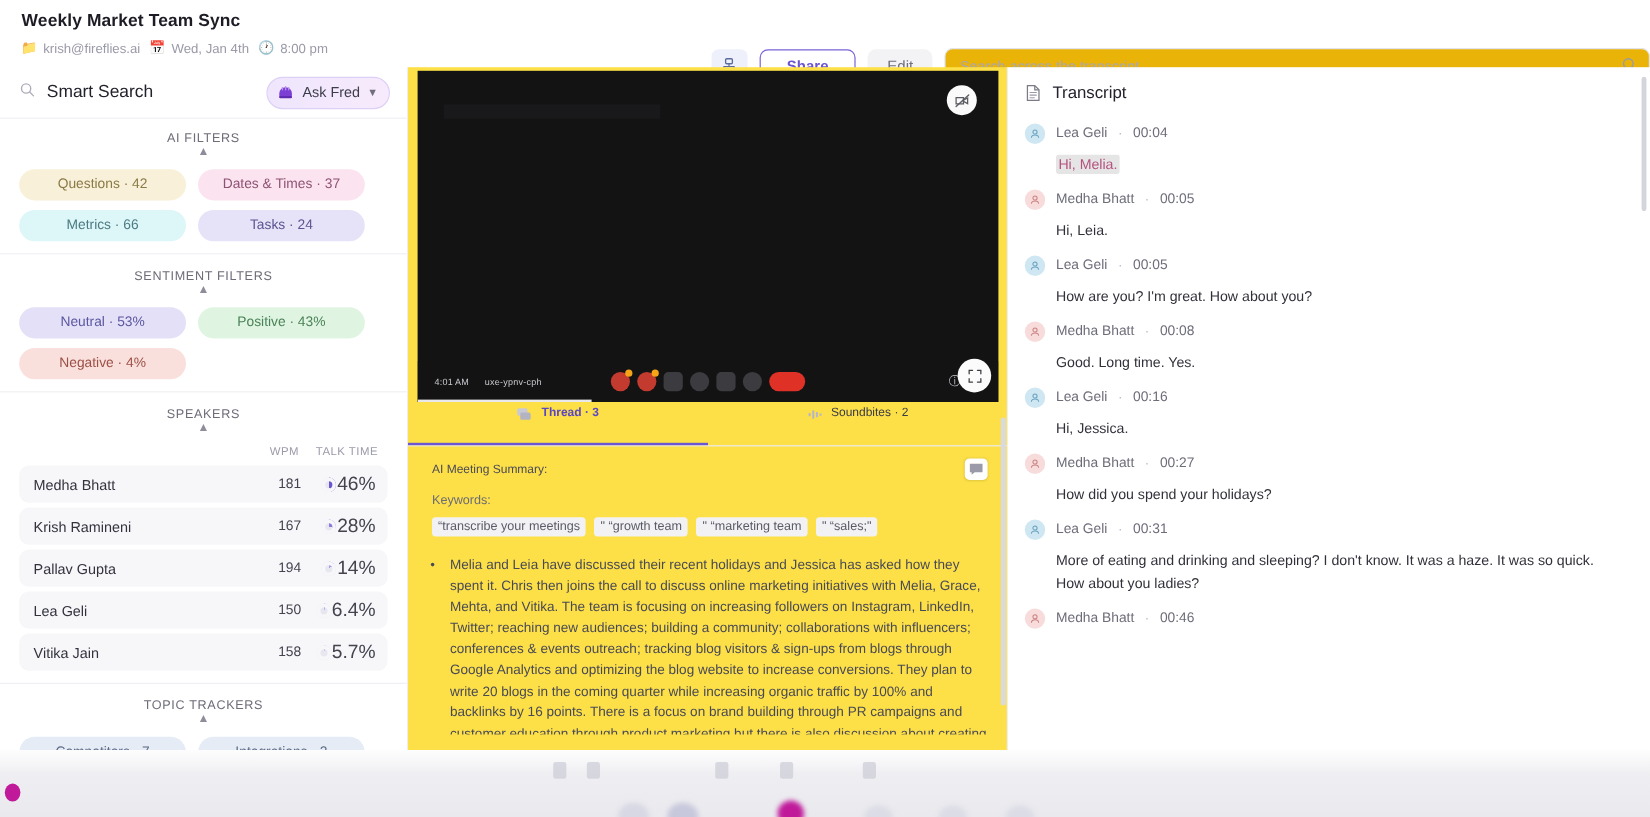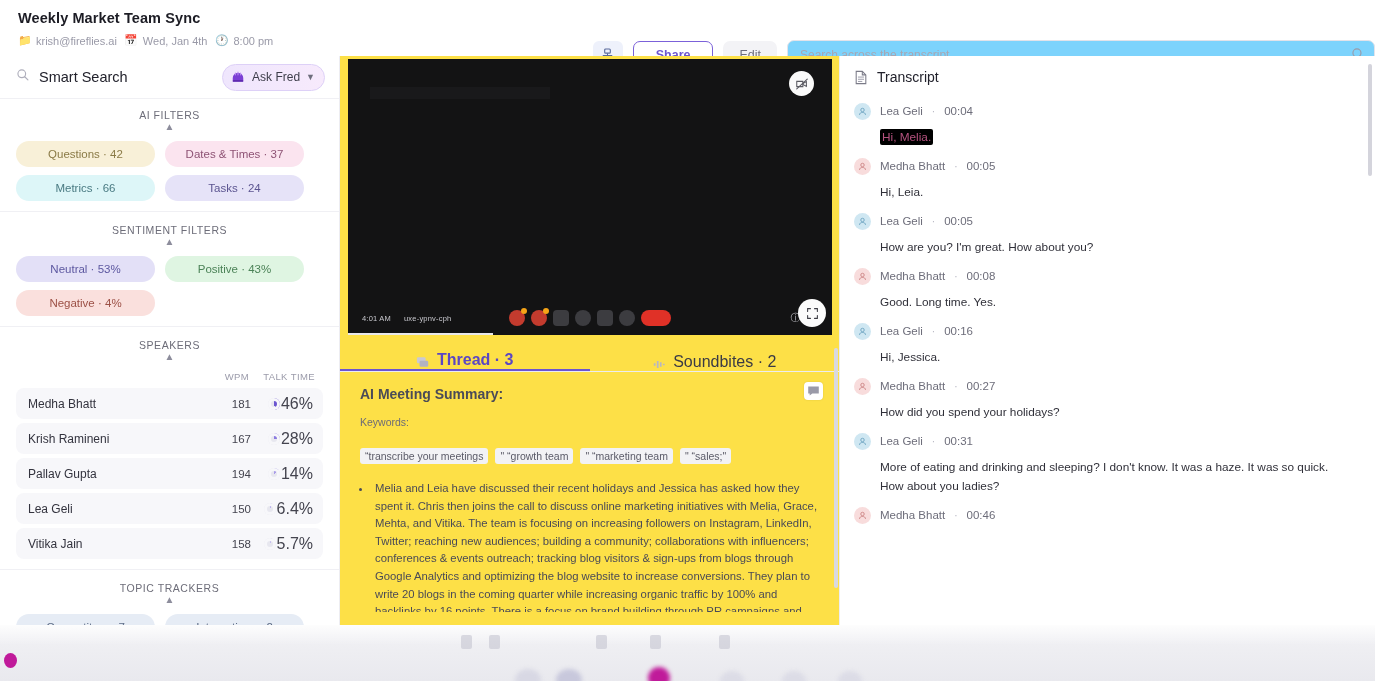--- a/index.html
+++ b/index.html
@@ -20,21 +20,21 @@
   .meta-ic.folder { color:#e8c24a; }
 
   .tb-right { position:absolute; right:0; top:0; height:56px; display:flex; align-items:center; gap:10px; padding-right:0px;margin-top:27px; }
   .org-btn { width:30px; height:28px; border-radius:6px; background:#eef1fb; display:flex; align-items:center; justify-content:center; cursor:pointer; }
   .share-btn { height:29px; padding:0 22px; border:1.4px solid #7b61d9; border-radius:7px; color:#6d55cf;
                font-size:12.5px; font-weight:bold; display:flex; align-items:center; background:#fff; cursor:pointer; }
   .edit-btn { height:29px; padding:0 16px; border-radius:7px; background:#f3f3f6; color:#6e6e7c;
               font-size:12.5px; display:flex; align-items:center; cursor:pointer; border:none; }
   .search-wrap { position:relative; width:588px; height:30px; }
   .search-input { width:100%; height:30px; border:1px solid #e3e3ea; border-radius:7px;
-                  padding:0 34px 0 12px; font-size:12px; color:#55555f; font-family:"Liberation Sans",sans-serif; outline:none; background:#7dd3fc;}
+                  padding:0 34px 0 12px; font-size:12px; color:#55555f; font-family:"Liberation Sans",sans-serif; outline:none; background:#eab308;}
   .search-input::placeholder { color:#a7a7b4; }
   .search-ic { position:absolute; right:10px; top:7px; color:#9a9aa8; }
 
   
   .sidebar { position:absolute; left:0; top:56px; width:340px; height:569px;
              background:#fff; border-right:1px solid #ededf2; overflow:hidden; }
   .ss-head { height:42px; display:flex; align-items:center; padding:0 14px 0 16px; justify-content:space-between; }
   .ss-left { display:flex; align-items:center; gap:9px; }
   .ss-title { font-size:14.5px; color:#22222c; font-weight:500; }
   .askfred { height:27px; padding:0 9px 0 7px; border-radius:14px;
@@ -80,51 +80,51 @@
   .vbtn.sq { border-radius:4px; }
   .vbtn.mic { background:#c33b2e; position:relative; }
   .vbtn.hang { width:30px; height:16px; border-radius:9px; background:#e03127; }
   .vdot { position:absolute; right:-2px; top:-2px; width:6px; height:6px; border-radius:50%; background:#f6a417; }
   .vc-right { position:absolute; right:10px; display:flex; align-items:center; gap:9px; }
   .vc-ic { color:#c0c0c7; font-size:10px; cursor:pointer; }
   .fs-circle { position:absolute; right:6px; bottom:8px; width:28px; height:28px; border-radius:50%;
                background:#fbfbfb; display:flex; align-items:center; justify-content:center; cursor:pointer; }
 
   .tabs { display:flex; height:33px; border-bottom:1px solid #ececf0; margin-top:4px; }
-  .tab { flex:1; display:flex; align-items:flex-end; justify-content:center; gap:7px;
-         font-size:16px; cursor:pointer; position:relative; }
+  .tab { flex:1; display:flex; align-items:flex-start; justify-content:center; gap:7px;
+         font-size:10px; cursor:pointer; position:relative; }
   .tab.active { color:#5b46c4; font-weight:bold; border-bottom:2.5px solid #6b55d0; }
   .tab.idle { color:#3a3a45; }
 
   .summary { padding:14px 16px 0 20px; height:240px; position:relative; overflow:hidden; }
-  .sum-title { font-size:14px; color:#4b4b57;font-weight:bold; }
+  .sum-title { font-size:10px; color:#4b4b57; }
   .sum-ic { position:absolute; right:16px; top:10px; width:19px; height:18px; border-radius:4px;
             background:#fff; display:flex; align-items:center; justify-content:center; cursor:pointer;
             box-shadow:0 0 2px rgba(0,0,0,.12); }
   .kw-label { font-size:10.5px; color:#6b6b78; margin-top:14px; }
-  .kws { display:flex; flex-wrap:wrap; gap:7px; margin-top:20px;align-items:flex-end; }
+  .kws { display:flex; flex-wrap:wrap; gap:7px; margin-top:8px;align-items:flex-end; }
   .kw { background:#f2f2f5; border-radius:3px; padding:2px 5px; font-size:10.5px; color:#5b5b68; }
   .bullets { margin-top:16px; padding-left:12px; }
   .bullets li { font-size:11.3px; line-height:17.6px; color:#4a4a56; list-style:disc; padding-left:3px; }
   .cscroll { position:absolute; right:1px; top:292px; width:4px; height:240px; border-radius:2px; background:#d9d9e0; }
 
   
   .right { position:absolute; left:840px; top:56px; width:535px; height:569px; background:#fff; overflow:hidden; }
   .tr-head { height:42px; display:flex; align-items:center; gap:9px; padding-left:14px; }
   .tr-title { font-size:14px; color:#22222c; font-weight:500; }
   .tr-body { padding:0 20px 0 14px; }
   .tr-entry { margin-bottom:6px; }
   .tr-meta { display:flex; align-items:center; gap:9px; height:26px; }
   .av { width:17px; height:17px; border-radius:50%; display:flex; align-items:center;
         justify-content:center; flex:none; }
   .tr-name { font-size:11.5px; color:#6d6d7a; }
   .tr-sep { font-size:10px; color:#b4b4c0; }
   .tr-time { font-size:11.5px; color:#6d6d7a; }
   .tr-text { font-size:11.8px; line-height:19px; color:#303039; padding-left:26px; margin-top:4px; }
-  .hl { background:#000000; color:#b5527f; padding:1px 2px; border-radius:2px; }
+  .hl { background:#e5e5e5; color:#b5527f; padding:1px 2px; border-radius:2px; }
   .tscroll { position:absolute; right:3px; top:8px; width:4px; height:112px; border-radius:2px; background:#d4d4dc; }
 
   
   .dock { position:absolute; left:0; top:625px; width:1375px; height:56px;
           background:linear-gradient(180deg,#f2f2f5 0%,#e9e9ee 100%); }
   .dock-fade { position:absolute; left:0; top:0; width:1375px; height:20px;
                background:linear-gradient(180deg,rgba(255,255,255,.85),rgba(255,255,255,0)); }
   .dock-ic { position:absolute; width:11px; height:14px; border-radius:2px;
              background:#c9c9d4; opacity:.65; filter:blur(.6px); }
   .dock-rec { position:absolute; left:4px; top:28px; width:13px; height:15px; border-radius:50%; background:#c01a9a; }

